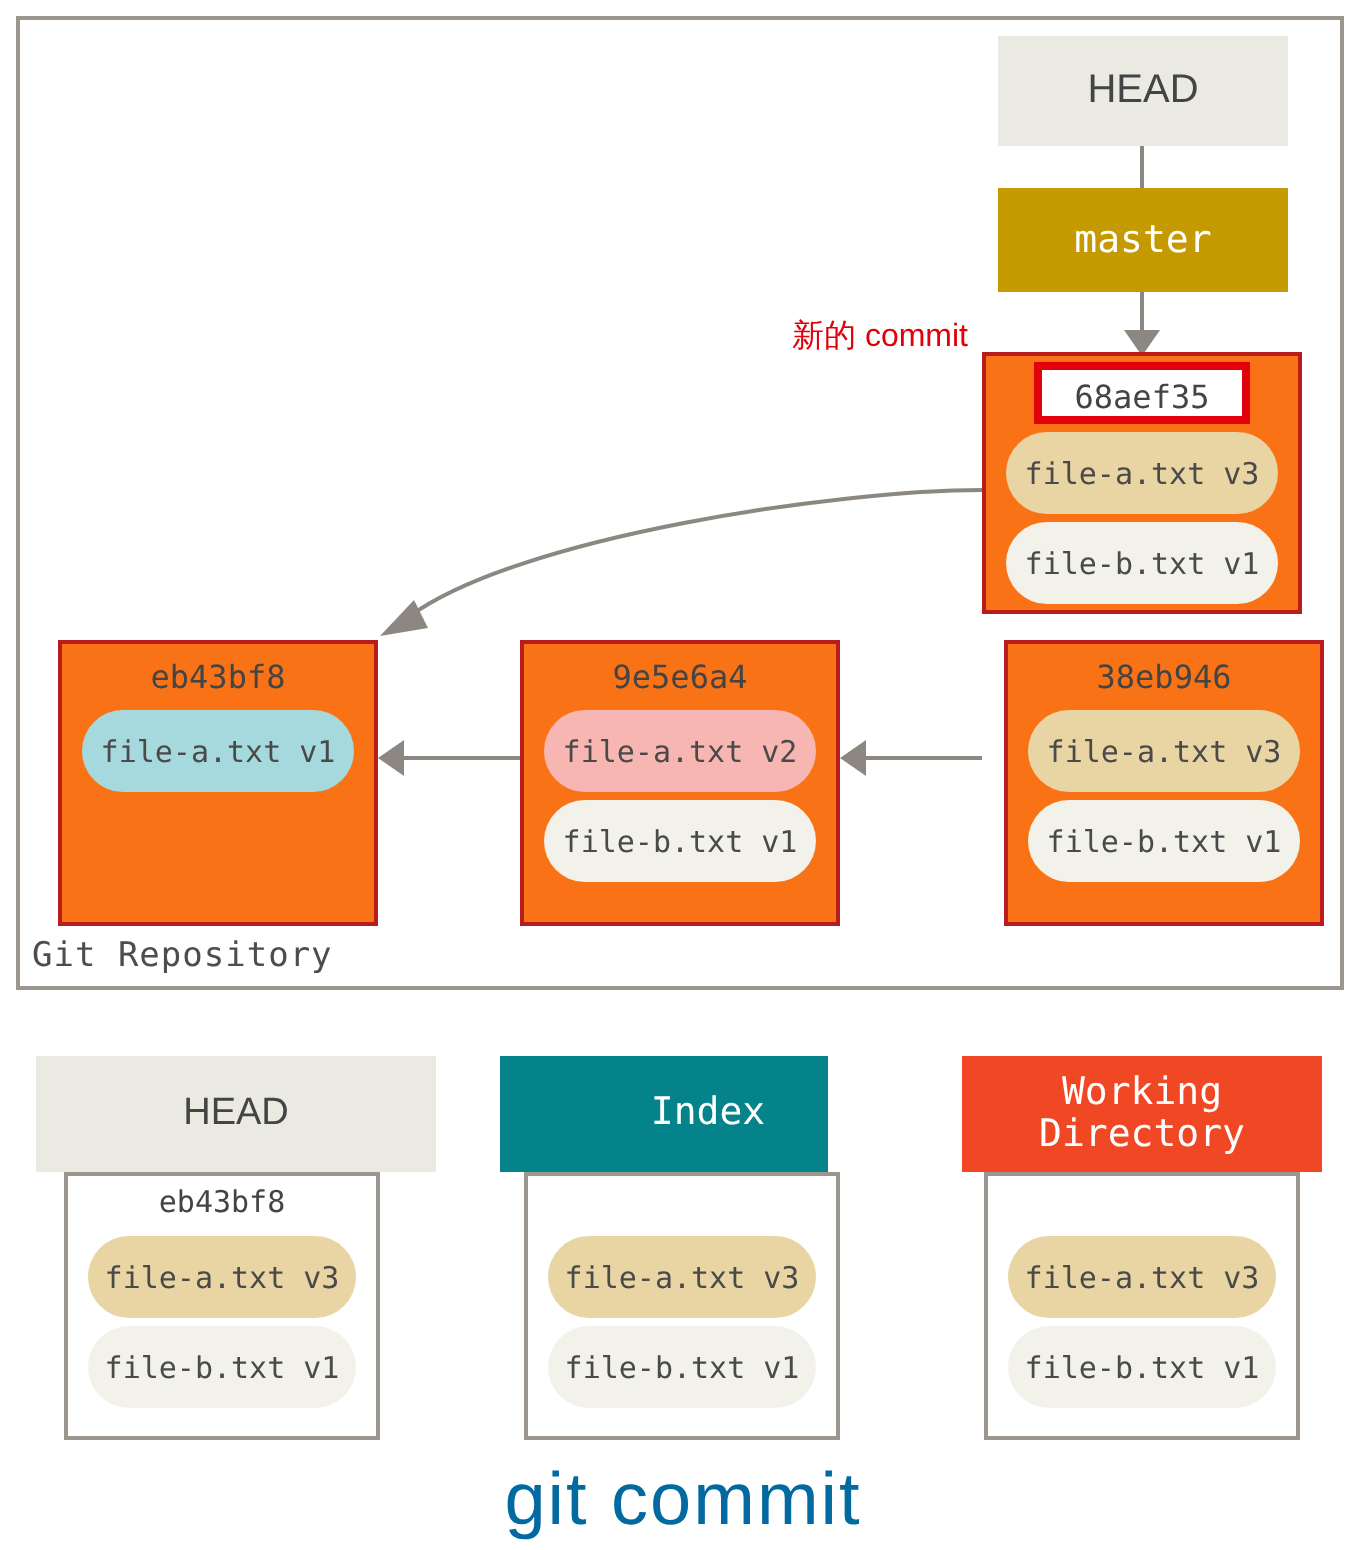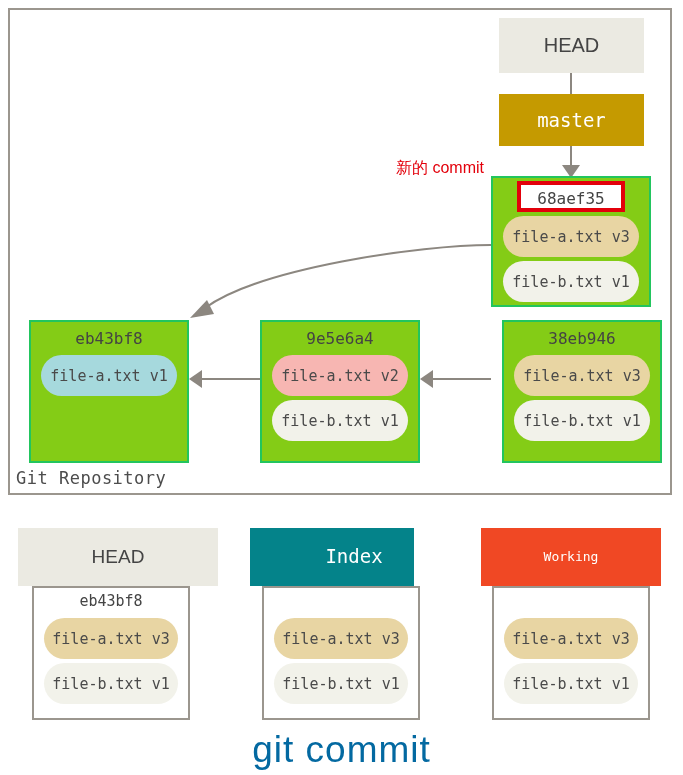--- a/index.html
+++ b/index.html
@@ -64,22 +64,22 @@
     position: absolute;
     width: 0; height: 0;
     border-left: 9px solid transparent;
     border-right: 9px solid transparent;
     border-top: 13px solid #8c8780;
   }
 
   
   .commit {
     position: absolute;
-    border: 2px solid #22c55e;
-    background: #84cc16;
+    border: 2px solid #b91c1c;
+    background: #f97316;
   }
   .commit-hash {
     text-align: center;
     font-family: "DejaVu Sans Mono", monospace;
     font-size: 16px;
     color: #444444;
     padding-top: 5px;
     height: 29px;
     line-height: 24px;
   }
@@ -171,21 +171,21 @@
   .hdr-index {
     background: #04838a;
     color: #ffffff;
     font-family: "DejaVu Sans Mono", monospace;
     font-size: 19px;
   }
   .hdr-wd {
     background: #f04824;
     color: #ffffff;
     font-family: "DejaVu Sans Mono", monospace;
-    font-size: 13px;
+    font-size: 19px;
   }
 
   .caption {
     position: absolute;
     left: 0; top: 729px;
     width: 683px;
     text-align: center;
     font-family: Liberation Sans, sans-serif;
     font-size: 37px;
     color: #0369a1;
@@ -265,20 +265,21 @@
   <div class="panel-body" style="left:262px; top:586px; width:158px; height:134px;">
     <div class="panel-sub"></div>
     <div class="pill pill-gold">file-a.txt v3</div>
     <div class="pill pill-pale">file-b.txt v1</div>
   </div>
 </div>
 
 <div class="panel">
   <div class="panel-header hdr-wd" style="left:481px; top:528px; width:180px; height:58px;">
     <span>Working</span>
+    <span>Directory</span>
   </div>
   <div class="panel-body" style="left:492px; top:586px; width:158px; height:134px;">
     <div class="panel-sub"></div>
     <div class="pill pill-gold">file-a.txt v3</div>
     <div class="pill pill-pale">file-b.txt v1</div>
   </div>
 </div>
 
 <div class="caption">git commit</div>
 

